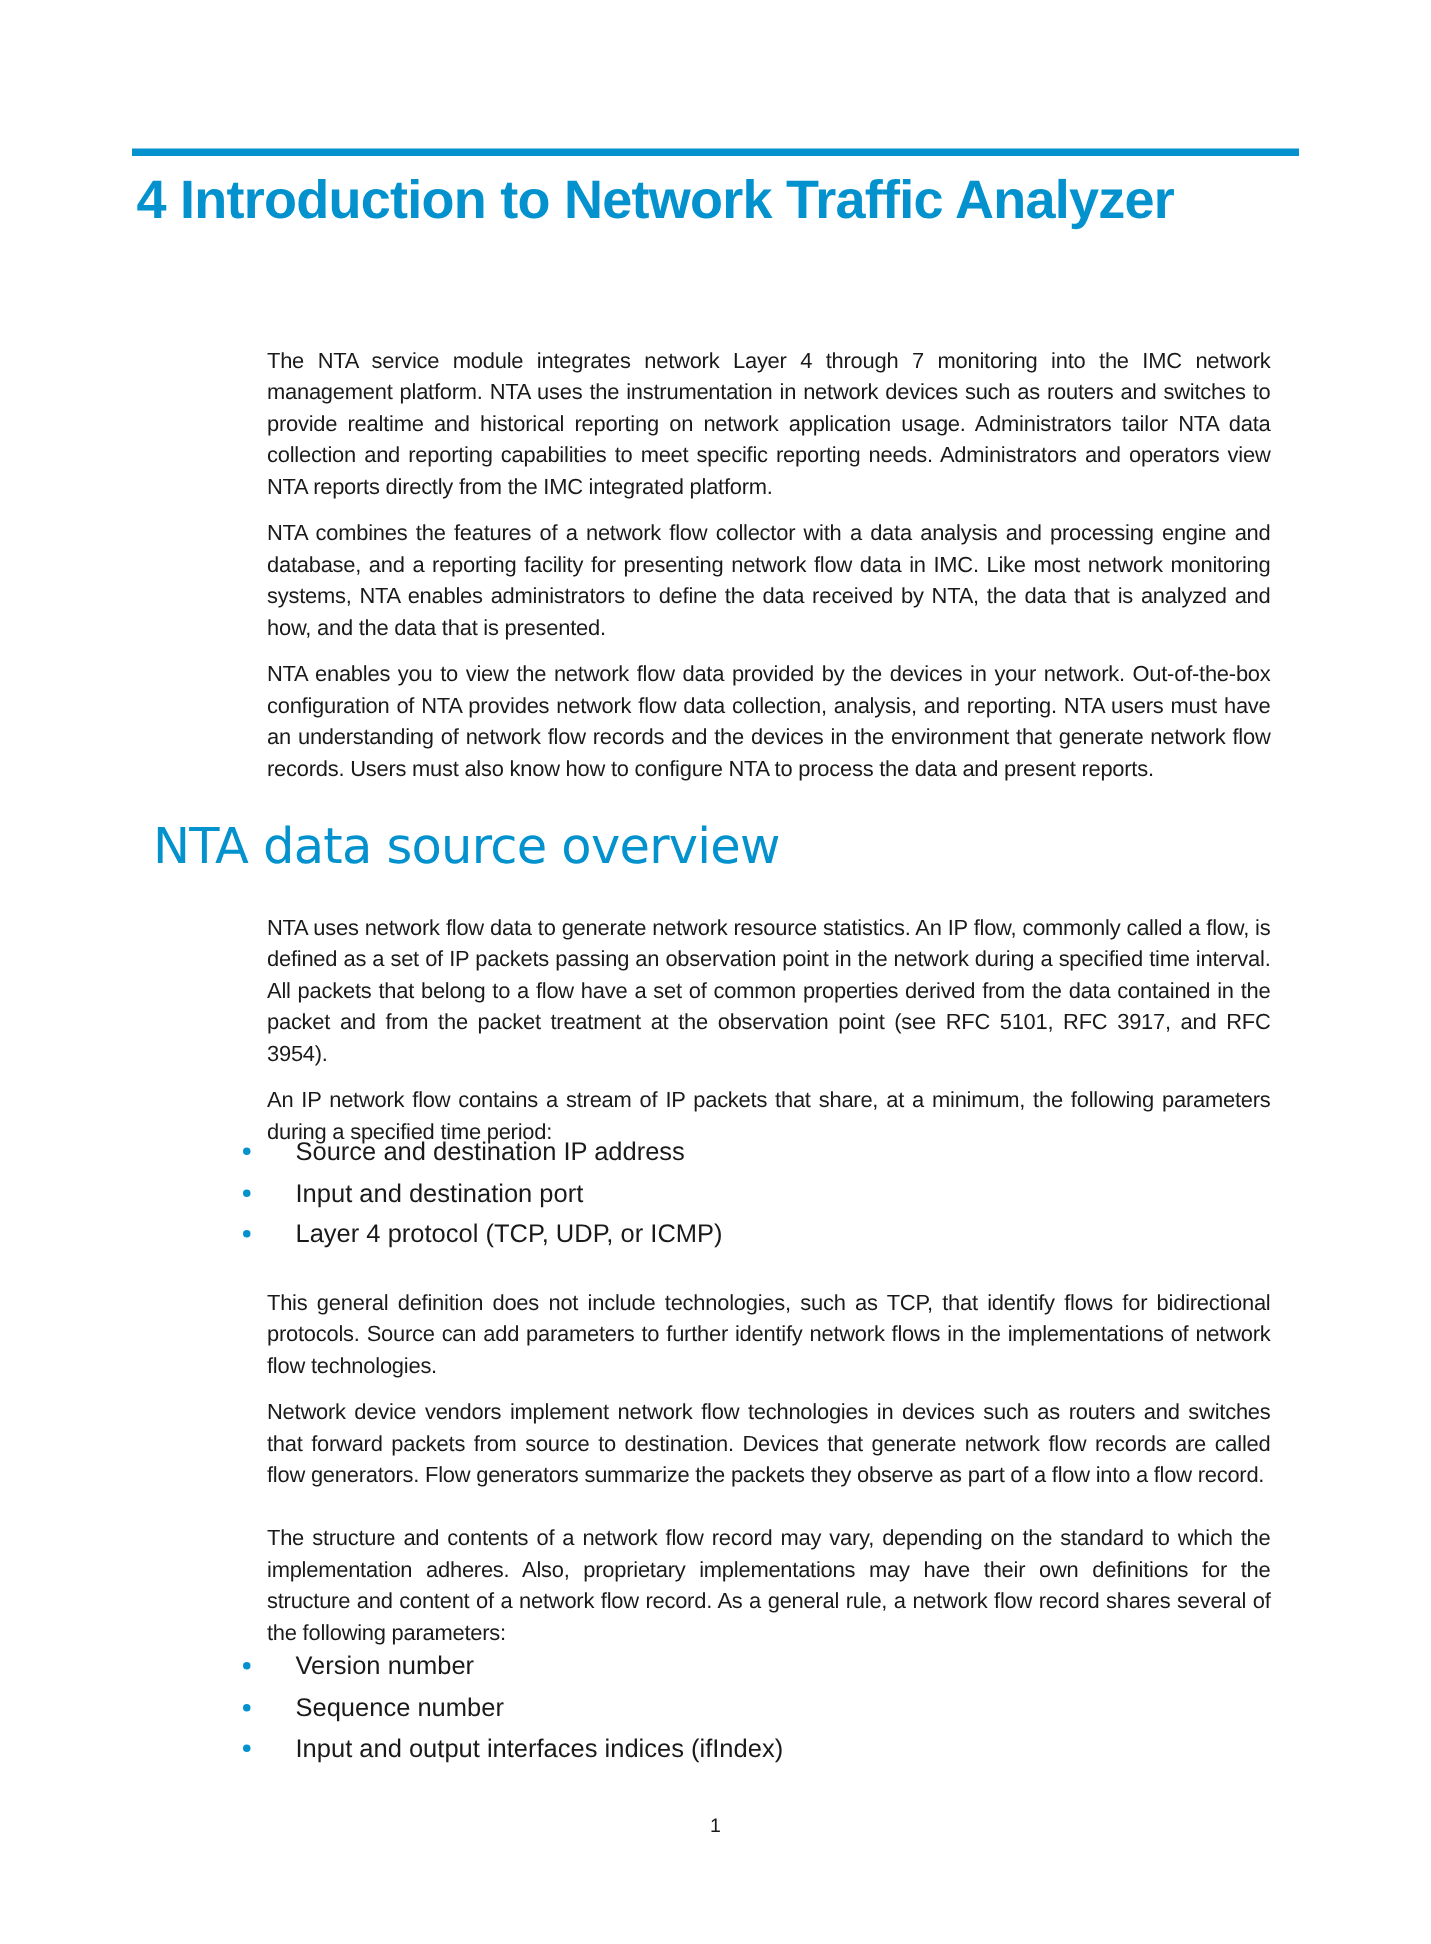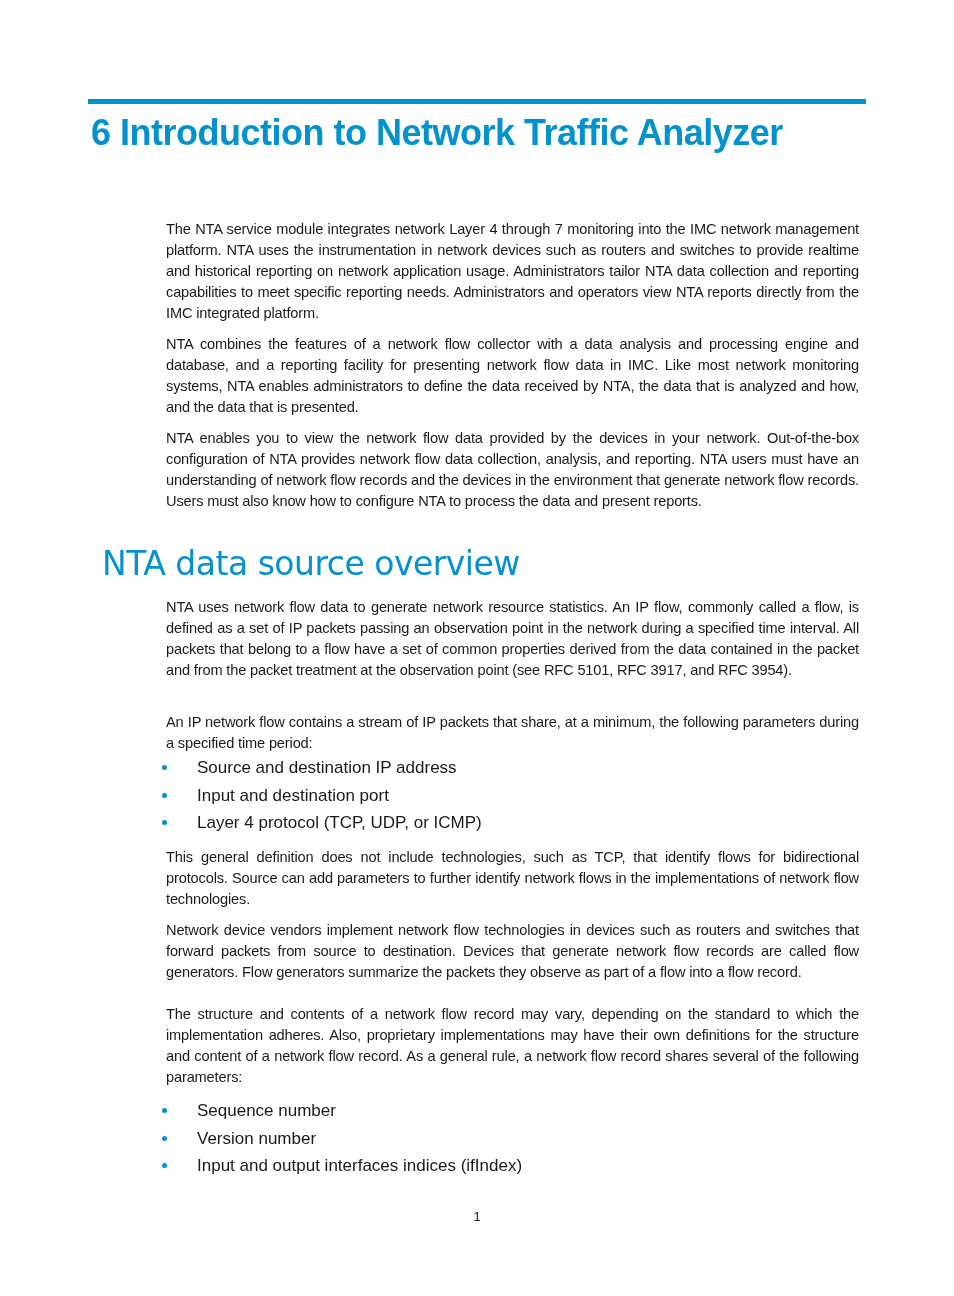--- a/index.html
+++ b/index.html
@@ -6,35 +6,35 @@
     body { width: 954px; height: 1296px; position: relative; overflow: hidden;
            font-family: "Liberation Sans", sans-serif; color: #1a1a1a; }
     .rule { position: absolute; left: 88px; top: 99px; width: 778px; height: 5px; background: #0392cd; }
     .chapter-title { position: absolute; left: 91px; top: 110px; margin: 0;
       font-family: "Liberation Sans", sans-serif; font-weight: bold; font-size: 36px;
       color: #0392cd; letter-spacing: -0.5px; line-height: 46px; }
     .section-title { position: absolute; left: 90px; top: 532px; margin: 12px;
       font-family: "DejaVu Sans", sans-serif; font-weight: normal; font-size: 33px;
       color: #0392cd; letter-spacing: -0.5px; line-height: 40px; }
     .block { position: absolute; left: 162px; width: 701px; }
-    .para { margin: 4px; font-size: 14.6px; line-height: 21px; text-align: justify;
+    .para { margin: 16px; font-size: 14.6px; line-height: 21px; text-align: justify;
       color: #1a1a1a; letter-spacing: -0.15px; }
     ul.bullets { list-style: none; margin: 0; padding: 0; }
     ul.bullets li { position: relative; height: 27.5px; font-size: 17px; line-height: 21px; }
     .bullet-dot { position: absolute; left: 0; top: 8px; width: 5px; height: 5px;
       border-radius: 50%; background: #0392cd; }
     .bullet-text { position: absolute; left: 35px; top: 0; }
     .page-number { position: absolute; left: 0; width: 954px; top: 1209px; text-align: center;
       font-size: 13px; color: #1a1a1a; }
   </style>
 </head>
 <body>
 
 <div class="rule"></div>
-<h1 class="chapter-title">6 Introduction to Network Traffic Analyzer</h1>
+<h1 class="chapter-title">4 Introduction to Network Traffic Analyzer</h1>
 
 <div class="block" style="top:215px;">
   <p class="para">The NTA service module integrates network Layer 4 through 7 monitoring into the IMC network management platform. NTA uses the instrumentation in network devices such as routers and switches to provide realtime and historical reporting on network application usage. Administrators tailor NTA data collection and reporting capabilities to meet specific reporting needs. Administrators and operators view NTA reports directly from the IMC integrated platform.</p>
 </div>
 <div class="block" style="top:330px;">
   <p class="para">NTA combines the features of a network flow collector with a data analysis and processing engine and database, and a reporting facility for presenting network flow data in IMC. Like most network monitoring systems, NTA enables administrators to define the data received by NTA, the data that is analyzed and how, and the data that is presented.</p>
 </div>
 <div class="block" style="top:424px;">
   <p class="para">NTA enables you to view the network flow data provided by the devices in your network. Out-of-the-box configuration of NTA provides network flow data collection, analysis, and reporting. NTA users must have an understanding of network flow records and the devices in the environment that generate network flow records. Users must also know how to configure NTA to process the data and present reports.</p>
 </div>
@@ -72,25 +72,25 @@
   <p class="para">Network device vendors implement network flow technologies in devices such as routers and switches that forward packets from source to destination. Devices that generate network flow records are called flow generators. Flow generators summarize the packets they observe as part of a flow into a flow record.</p>
 </div>
 <div class="block" style="top:1000px;">
   <p class="para">The structure and contents of a network flow record may vary, depending on the standard to which the implementation adheres. Also, proprietary implementations may have their own definitions for the structure and content of a network flow record. As a general rule, a network flow record shares several of the following parameters:</p>
 </div>
 
 <div class="block" style="top:1100px;">
   <ul class="bullets">
     <li>
       <span class="bullet-dot"></span>
-      <span class="bullet-text">Sequence number</span>
+      <span class="bullet-text">Version number</span>
     </li>
     <li>
       <span class="bullet-dot"></span>
-      <span class="bullet-text">Version number</span>
+      <span class="bullet-text">Sequence number</span>
     </li>
     <li>
       <span class="bullet-dot"></span>
       <span class="bullet-text">Input and output interfaces indices (ifIndex)</span>
     </li>
   </ul>
 </div>
 
 <div class="page-number">1</div>
 

